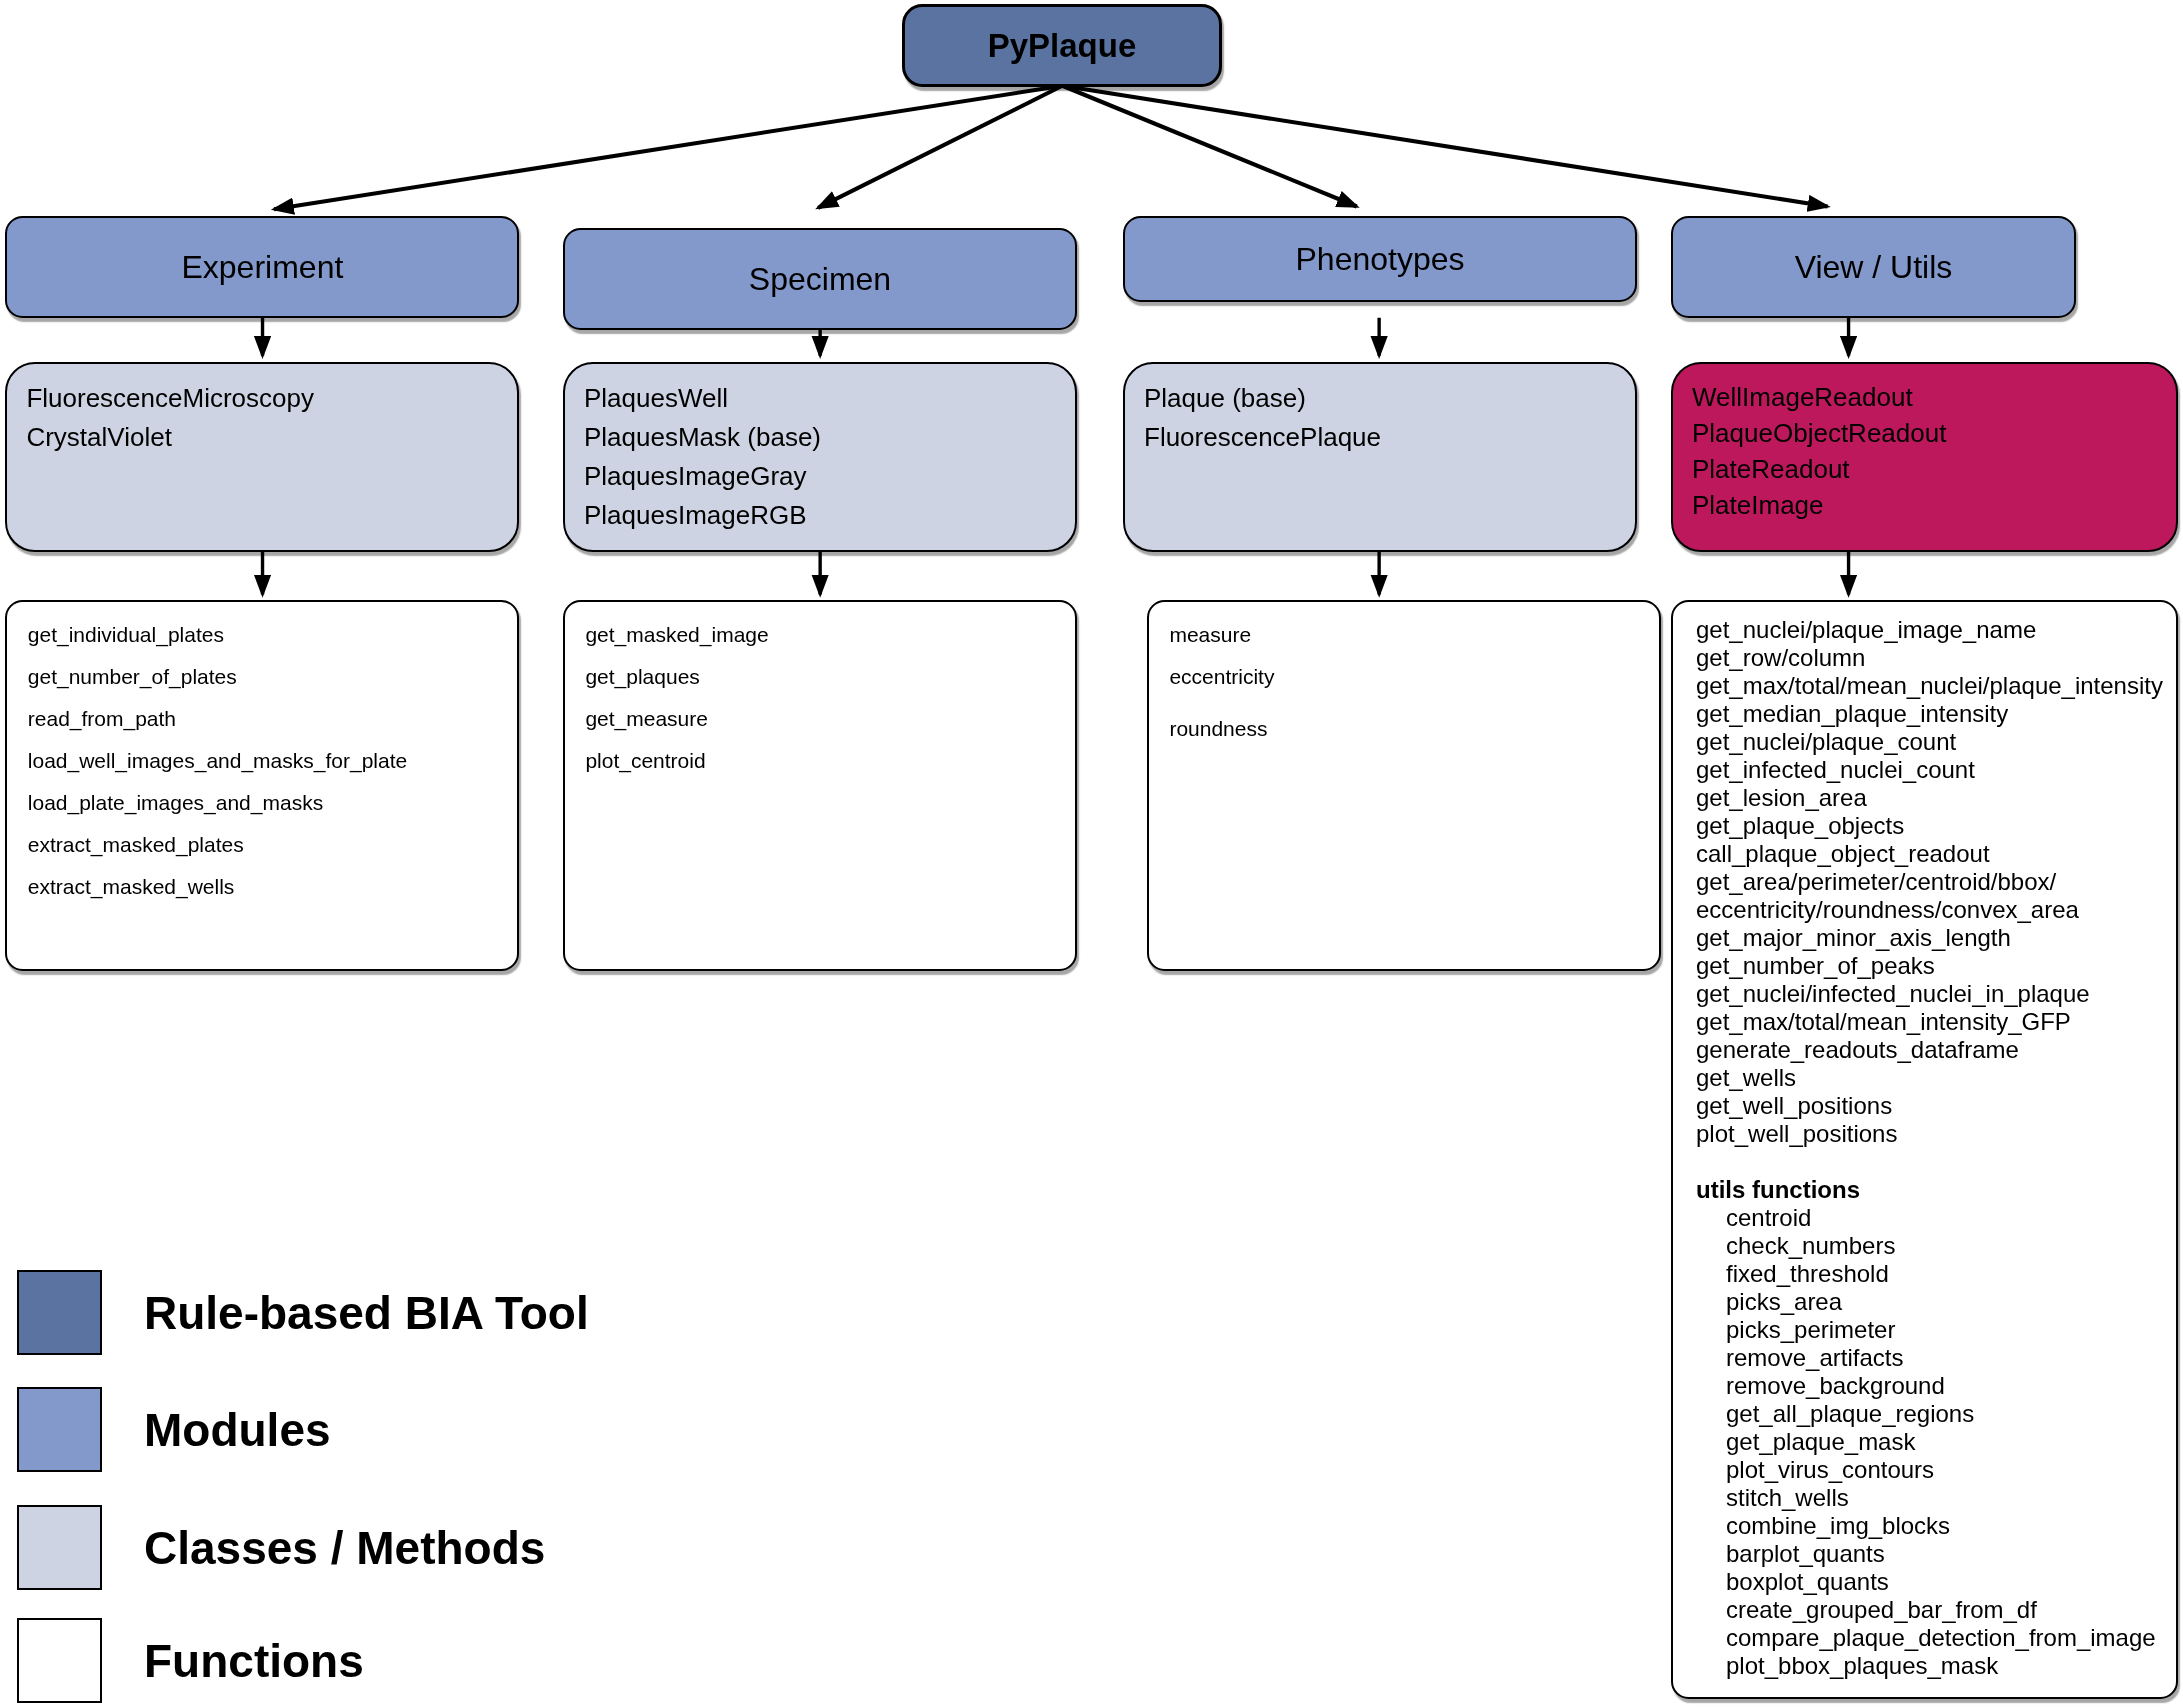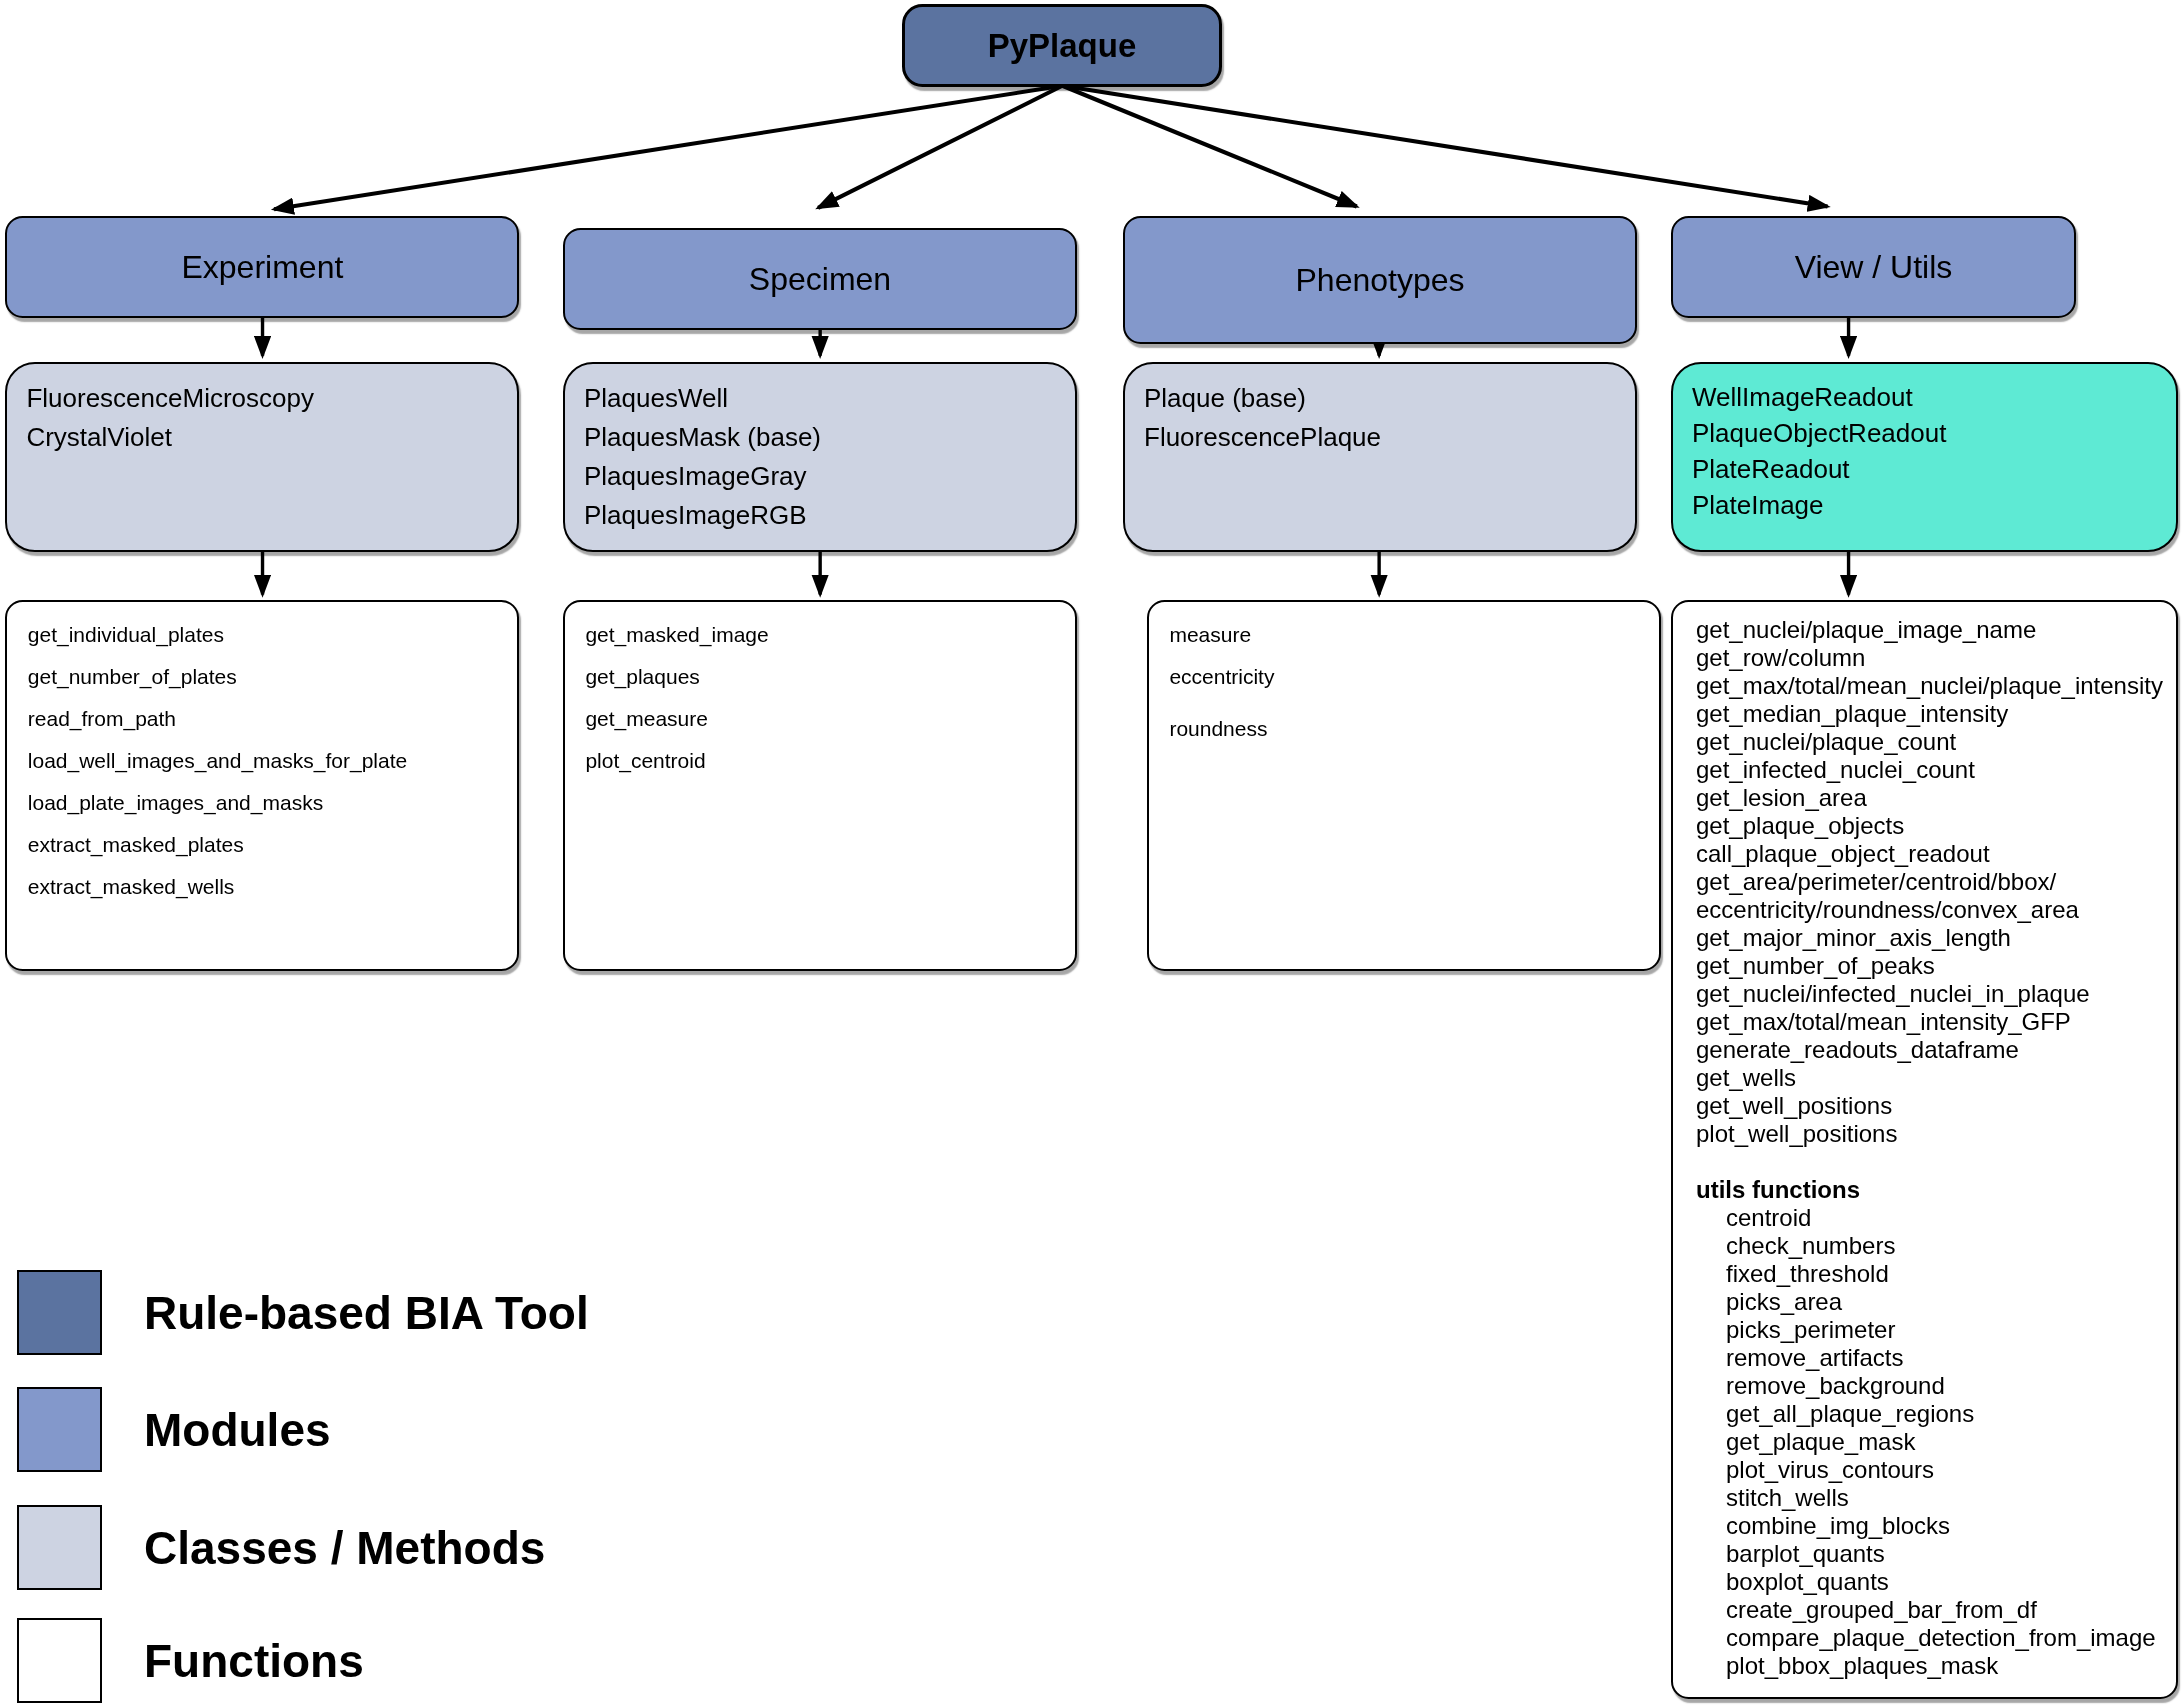--- a/index.html
+++ b/index.html
@@ -52,42 +52,42 @@
 <div class="box root-box" style="left: 902px; top: 4.1px; width: 320px; height: 83px; background: rgb(91, 115, 160);">
   <span>PyPlaque</span>
 </div>
 
 <div class="box module-box" style="left: 5.4px; top: 216px; width: 514px; height: 102px; background: rgb(131, 152, 203);">
   <span>Experiment</span>
 </div>
 <div class="box module-box" style="left: 563px; top: 228px; width: 514px; height: 102px; background: rgb(131, 152, 203);">
   <span>Specimen</span>
 </div>
-<div class="box module-box" style="left: 1123px; top: 216px; width: 514px; height: 128px; background: rgb(131, 152, 203);">
+<div class="box module-box" style="left: 1123px; top: 216px; width: 514px; height: 86px; background: rgb(131, 152, 203);">
   <span>Phenotypes</span>
 </div>
 <div class="box module-box" style="left: 1671px; top: 216px; width: 405px; height: 102px; background: rgb(131, 152, 203);">
   <span>View / Utils</span>
 </div>
 
 <div class="box classes-box" style="left: 5.4px; top: 362px; width: 514px; height: 190px; background: rgb(205, 211, 226);">
   <div class="line">FluorescenceMicroscopy</div>
   <div class="line">CrystalViolet</div>
 </div>
 <div class="box classes-box" style="left: 563px; top: 362px; width: 514px; height: 190px; background: rgb(205, 211, 226);">
   <div class="line">PlaquesWell</div>
   <div class="line">PlaquesMask (base)</div>
   <div class="line">PlaquesImageGray</div>
   <div class="line">PlaquesImageRGB</div>
 </div>
 <div class="box classes-box" style="left: 1123px; top: 362px; width: 514px; height: 190px; background: rgb(205, 211, 226);">
   <div class="line">Plaque (base)</div>
   <div class="line">FluorescencePlaque</div>
 </div>
-<div class="box classes-box" style="left: 1671px; top: 362px; width: 507px; height: 190px; line-height: 36px; background: #5eead4;">
+<div class="box classes-box" style="left: 1671px; top: 362px; width: 507px; height: 190px; line-height: 36px; background: #be185d;">
   <div class="line">WellImageReadout</div>
   <div class="line">PlaqueObjectReadout</div>
   <div class="line">PlateReadout</div>
   <div class="line">PlateImage</div>
 </div>
 
 <div class="box functions-box" style="left:5.4px;top:600px;width:514px;height:371px;">
   <div class="line">get_individual_plates</div>
   <div class="line">get_number_of_plates</div>
   <div class="line">read_from_path</div>

